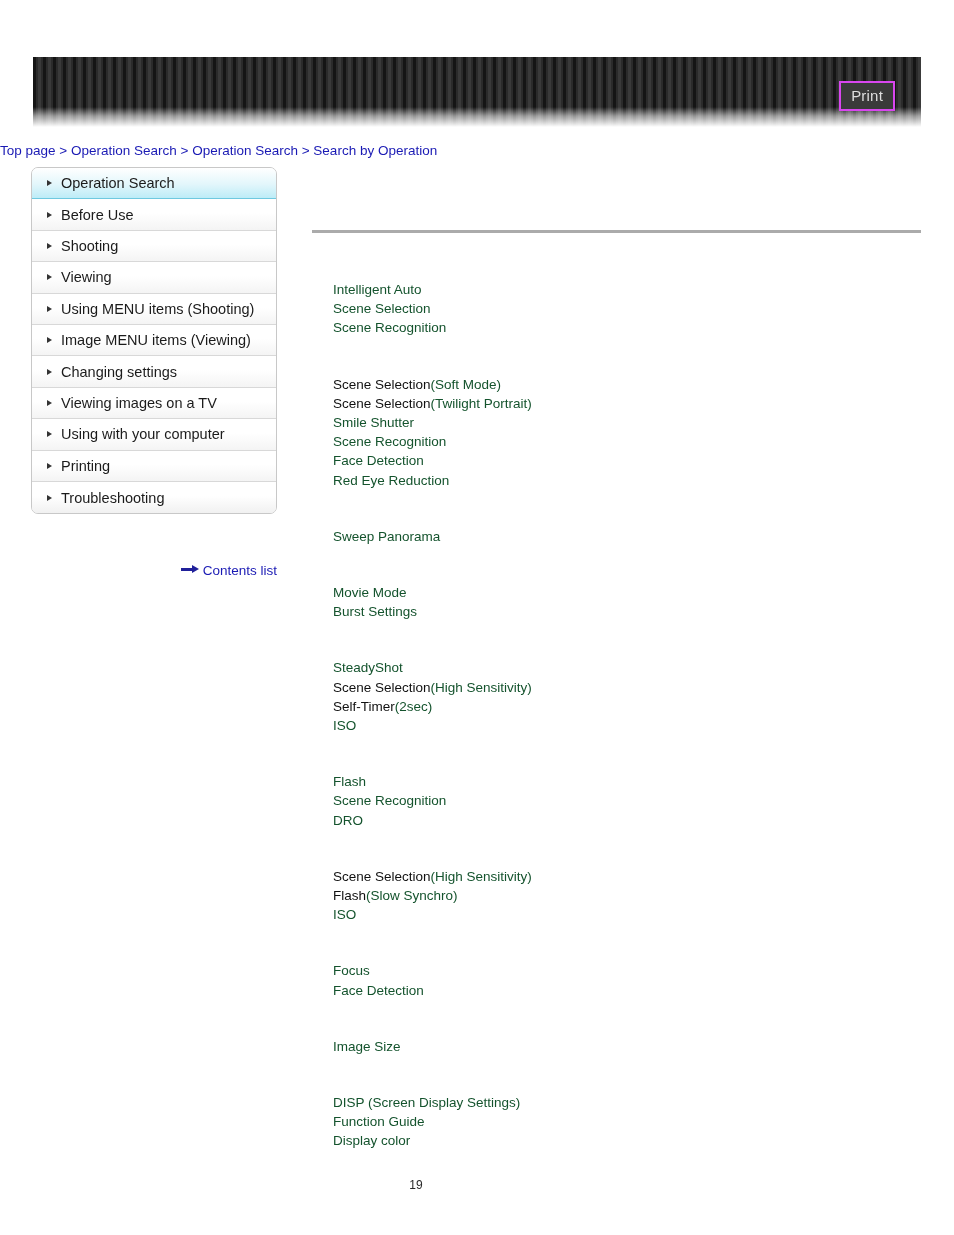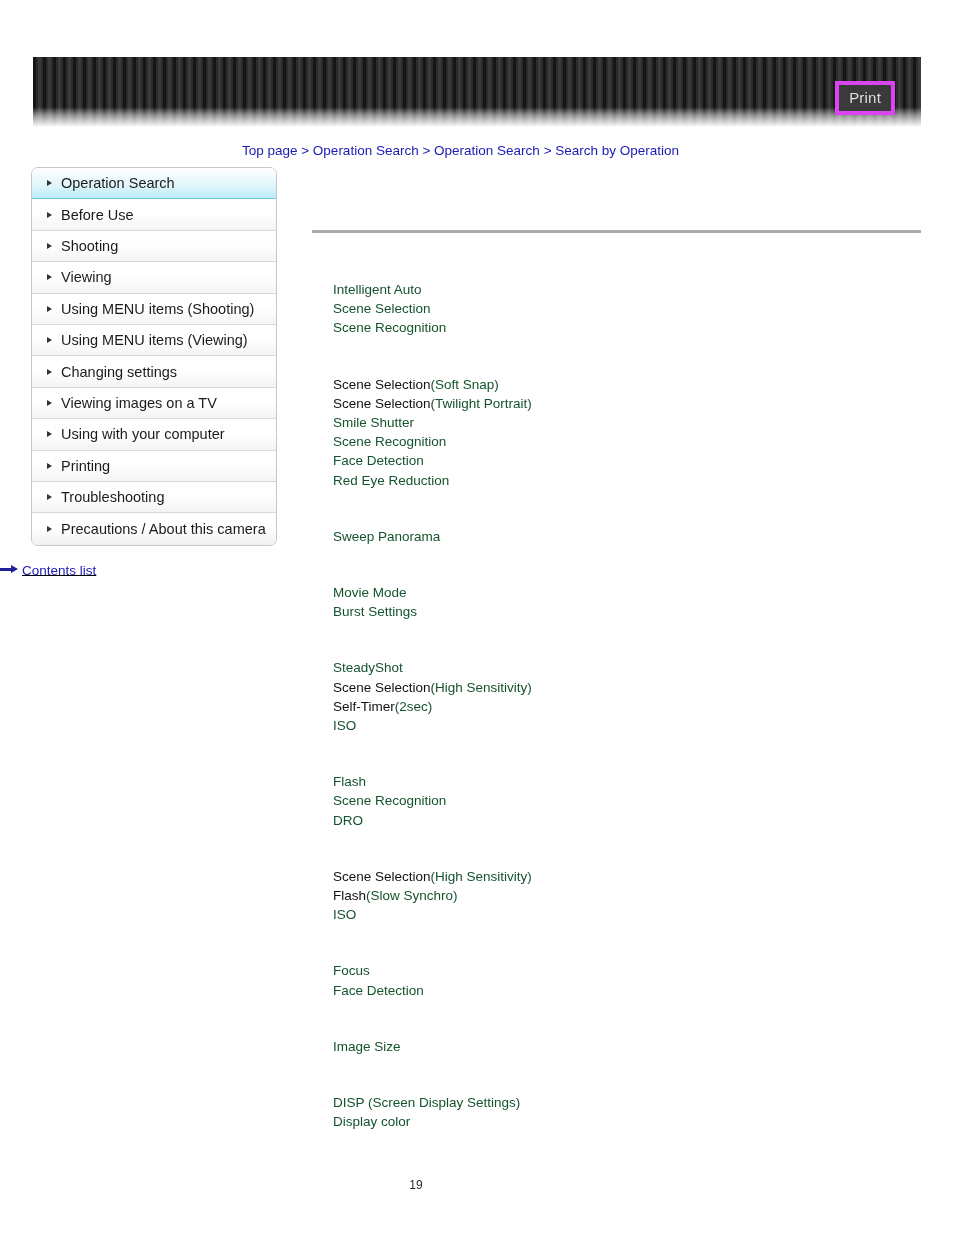--- a/index.html
+++ b/index.html
@@ -43,38 +43,38 @@
     bottom: 0;
     width: 100%;
     height: 20px;
     background: linear-gradient(to bottom, rgba(255,255,255,0) 0%, rgba(255,255,255,0.55) 45%, rgba(255,255,255,1) 100%);
     pointer-events: none;
   }
   #print-button {
     position: absolute;
     right: 26px;
     top: 24px;
-    border: 4px solid #d946ef;
+    border: 2px solid #d946ef;
     background: #3a3a3a;
     color: #dedede;
     font-size: 15px;
     line-height: 1;
     padding: 5px 10px 6px 10px;
     letter-spacing: 0.2px;
     cursor: pointer;
     font-family: "Liberation Sans", sans-serif;
   }
 
   
   #breadcrumb {
     position: absolute;
     left: 0;
     top: 143px;
     width: 921px;
-    text-align: center;
+    text-align: left;
     font-size: 13.5px;
     color: #1a1ab4;
     white-space: nowrap;
   }
   #breadcrumb .crumb {
     color: #1a1ab4;
     text-decoration: none;
     cursor: pointer;
   }
   #breadcrumb .sep {
@@ -126,24 +126,24 @@
     color: #1b1b1b;
     white-space: nowrap;
   }
 
   
   #contents-list-link {
     position: absolute;
     left: 0;
     top: 562px;
     width: 277px;
+    text-align: right;
     font-size: 13.5px;
     white-space: nowrap;
     cursor: pointer;
-    text-decoration: underline;
   }
   #contents-list-link .arrow-icon {
     display: inline-block;
     position: relative;
     width: 18px;
     height: 8px;
     vertical-align: middle;
     margin-right: 4px;
     margin-bottom: 2px;
   }
@@ -246,61 +246,57 @@
     <div class="nav-item">
       <span class="nav-bullet"></span>
       <span class="nav-label">Viewing</span>
     </div>
     <div class="nav-item">
       <span class="nav-bullet"></span>
       <span class="nav-label">Using MENU items (Shooting)</span>
     </div>
     <div class="nav-item">
       <span class="nav-bullet"></span>
-      <span class="nav-label">Using MENU items (Viewing)</span>
+      <span class="nav-label">Image MENU items (Viewing)</span>
     </div>
     <div class="nav-item">
       <span class="nav-bullet"></span>
       <span class="nav-label">Changing settings</span>
     </div>
     <div class="nav-item">
       <span class="nav-bullet"></span>
       <span class="nav-label">Viewing images on a TV</span>
     </div>
     <div class="nav-item">
       <span class="nav-bullet"></span>
       <span class="nav-label">Using with your computer</span>
     </div>
     <div class="nav-item">
       <span class="nav-bullet"></span>
       <span class="nav-label">Printing</span>
     </div>
     <div class="nav-item">
       <span class="nav-bullet"></span>
       <span class="nav-label">Troubleshooting</span>
-    </div>
-    <div class="nav-item">
-      <span class="nav-bullet"></span>
-      <span class="nav-label">Precautions / About this camera</span>
     </div>
   </nav>
 
 <div id="contents-list-link">
   <span class="arrow-icon"></span><span class="cl-label">Contents list</span>
 </div>
 
 <div id="main-rule"></div>
 <div id="link-groups">
     <div class="link-group">
       <div class="link-row"><span class="tail">Intelligent Auto</span></div>
       <div class="link-row"><span class="tail">Scene Selection</span></div>
       <div class="link-row"><span class="tail">Scene Recognition</span></div>
     </div>
     <div class="link-group">
-      <div class="link-row"><span class="lead">Scene Selection</span><span class="tail">(Soft Snap)</span></div>
+      <div class="link-row"><span class="lead">Scene Selection</span><span class="tail">(Soft Mode)</span></div>
       <div class="link-row"><span class="lead">Scene Selection</span><span class="tail">(Twilight Portrait)</span></div>
       <div class="link-row"><span class="tail">Smile Shutter</span></div>
       <div class="link-row"><span class="tail">Scene Recognition</span></div>
       <div class="link-row"><span class="tail">Face Detection</span></div>
       <div class="link-row"><span class="tail">Red Eye Reduction</span></div>
     </div>
     <div class="link-group">
       <div class="link-row"><span class="tail">Sweep Panorama</span></div>
     </div>
     <div class="link-group">
@@ -325,17 +321,18 @@
     </div>
     <div class="link-group">
       <div class="link-row"><span class="tail">Focus</span></div>
       <div class="link-row"><span class="tail">Face Detection</span></div>
     </div>
     <div class="link-group">
       <div class="link-row"><span class="tail">Image Size</span></div>
     </div>
     <div class="link-group">
       <div class="link-row"><span class="tail">DISP (Screen Display Settings)</span></div>
+      <div class="link-row"><span class="tail">Function Guide</span></div>
       <div class="link-row"><span class="tail">Display color</span></div>
     </div>
   </div>
 
 <div id="page-number">19</div>
 
 </body></html>

